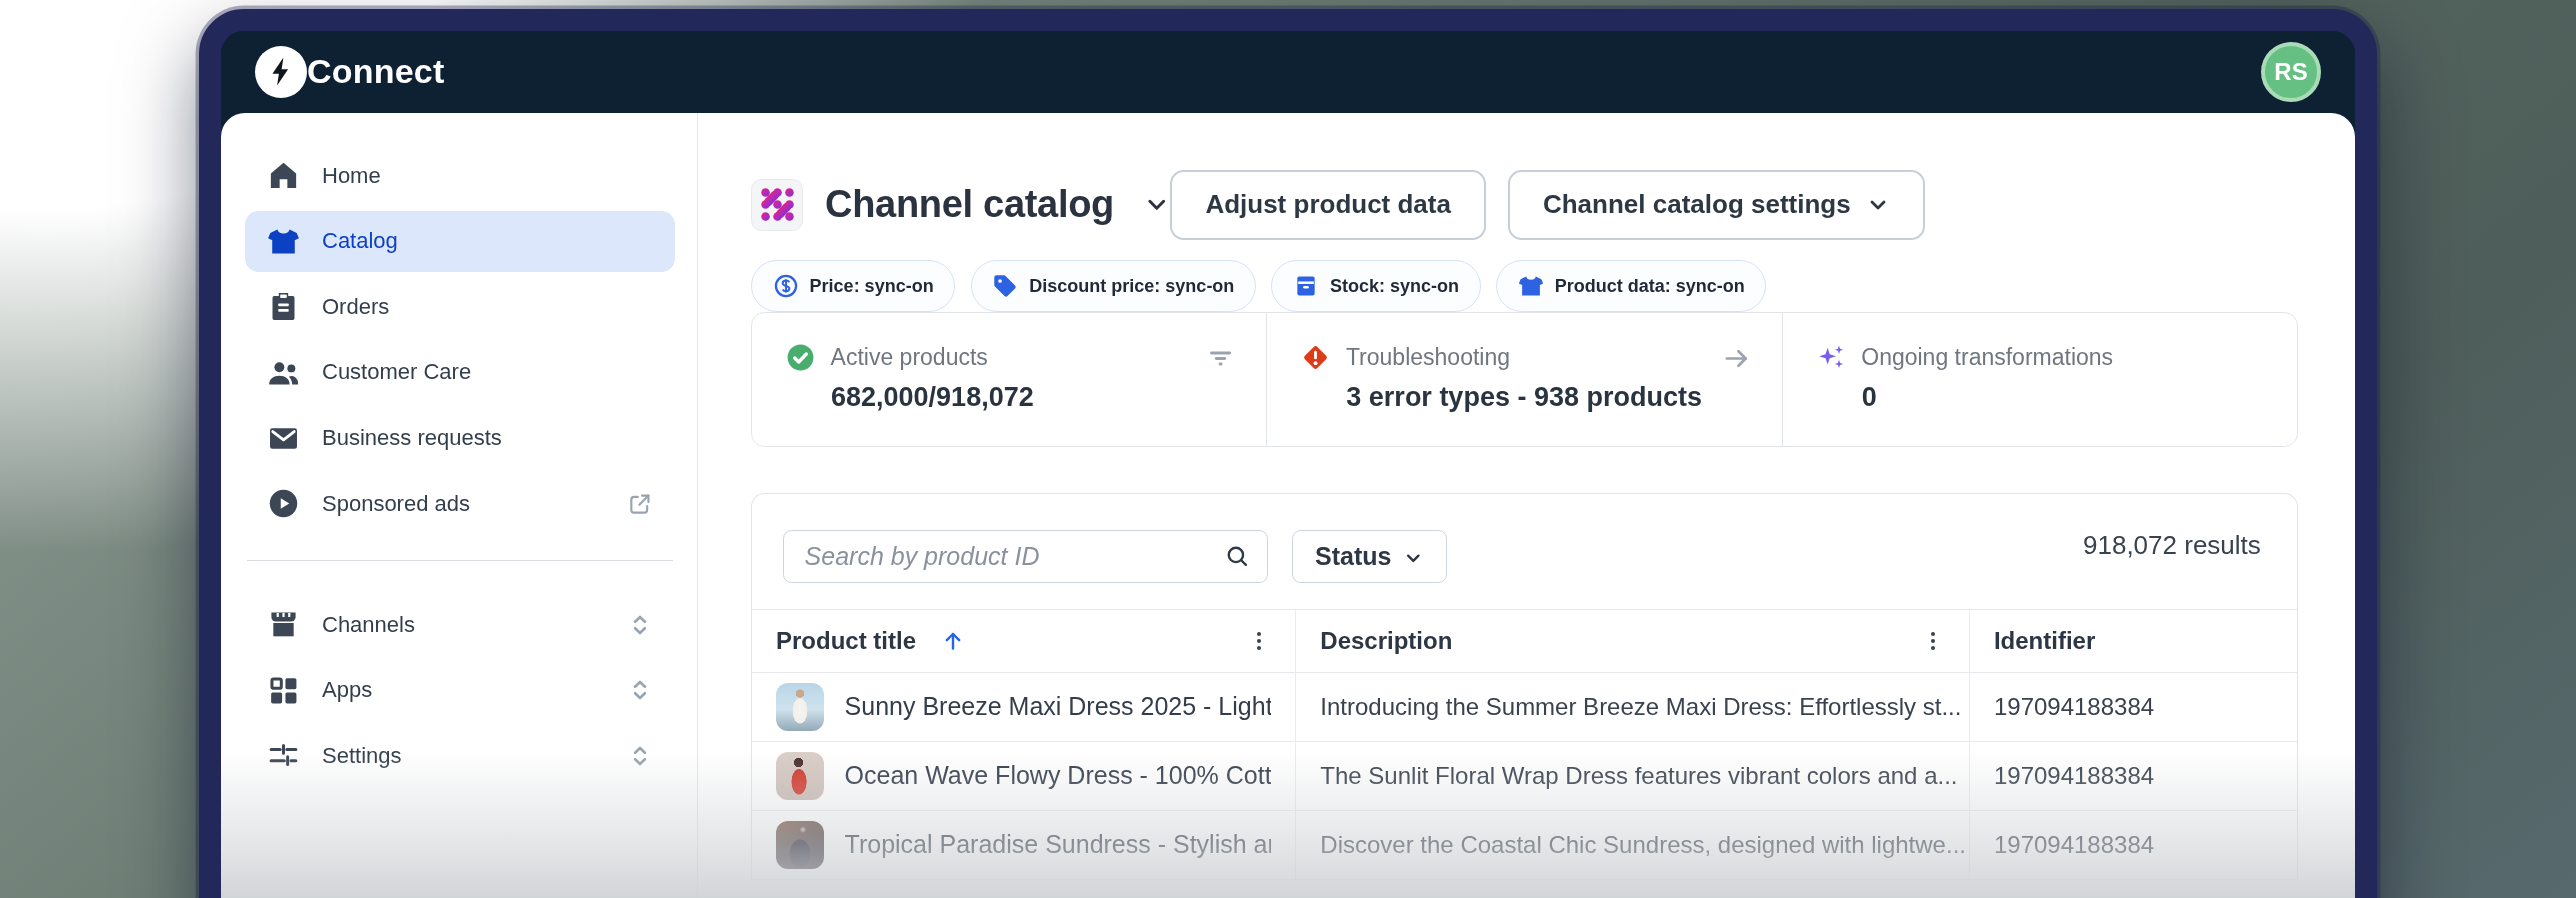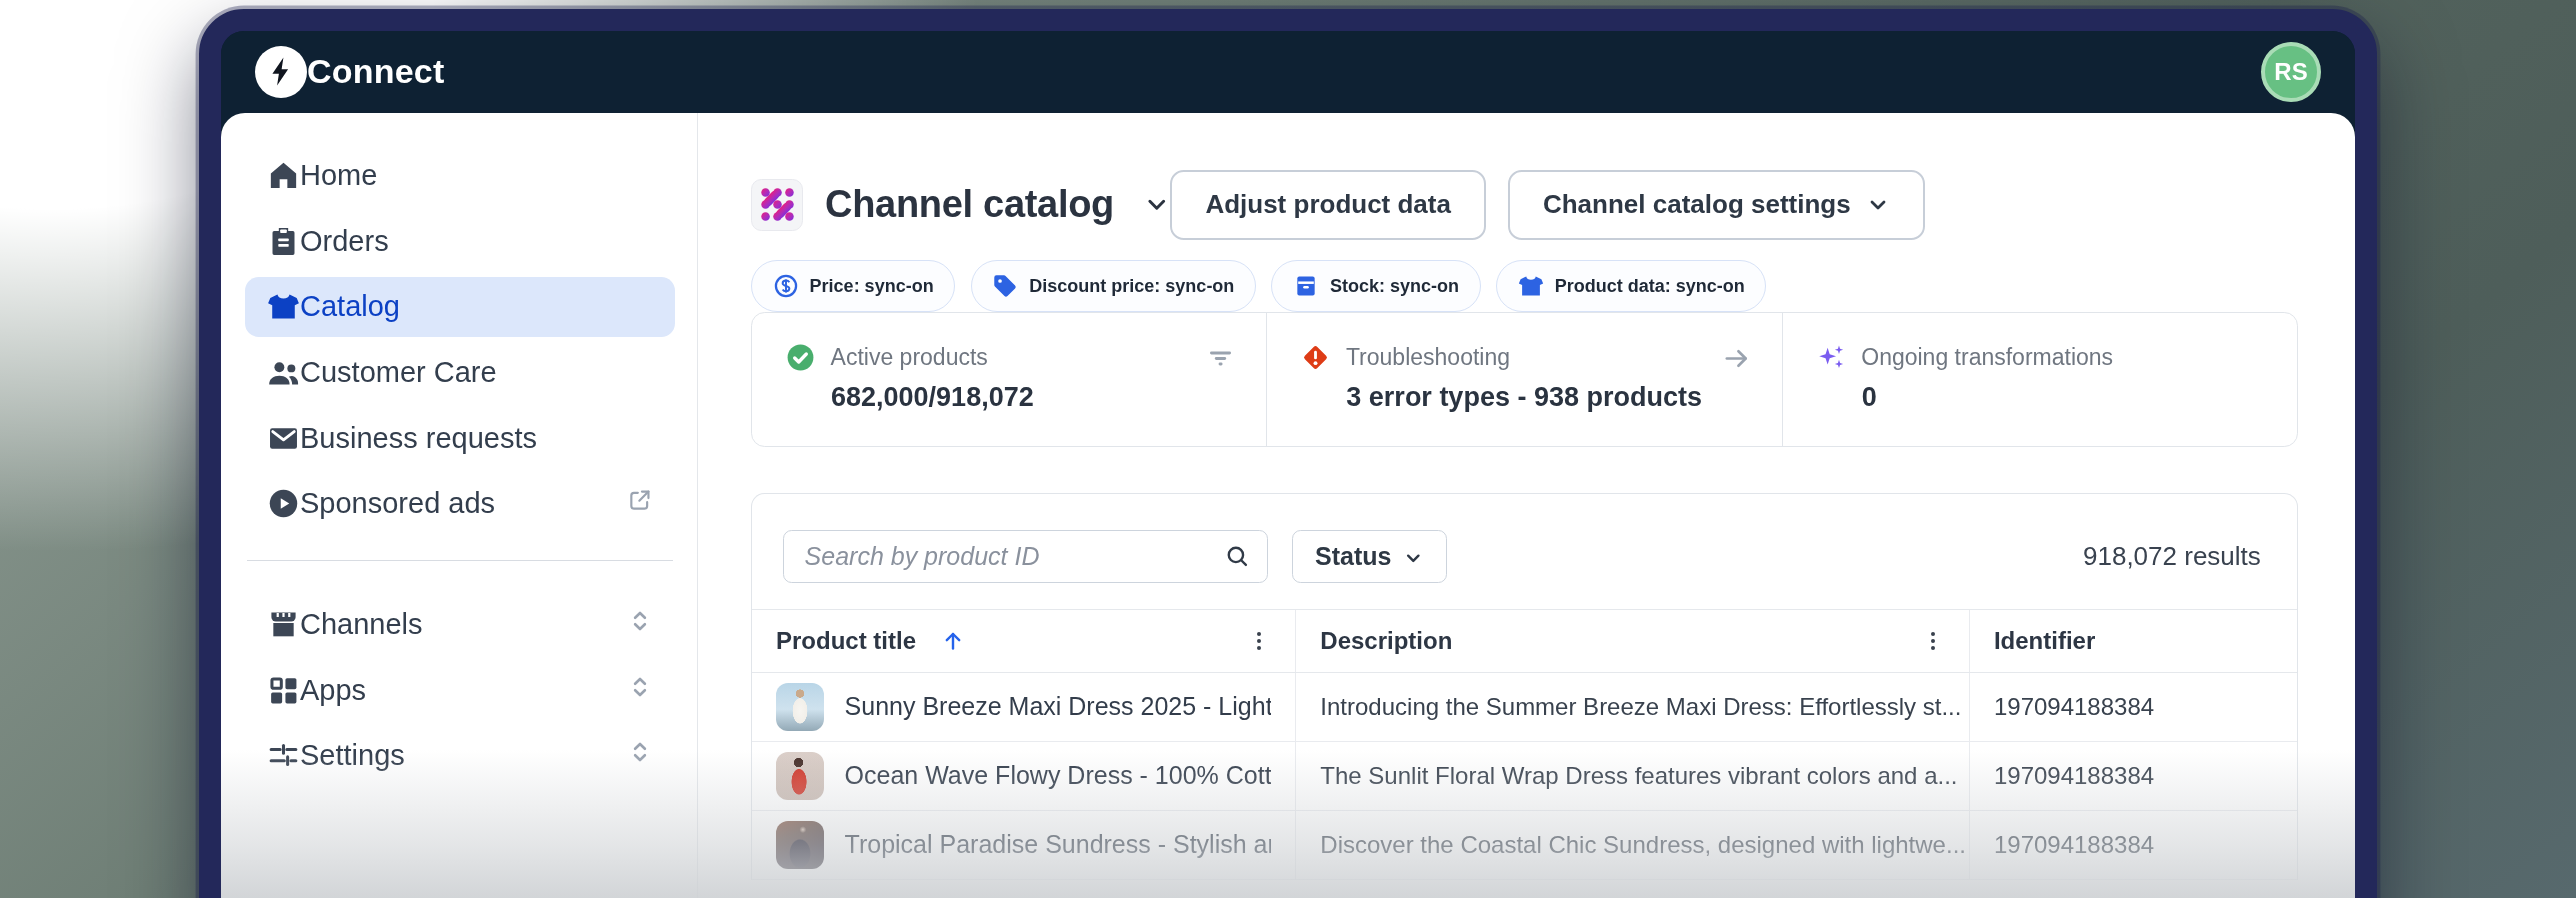--- a/index.html
+++ b/index.html
@@ -24,22 +24,22 @@
   .logo-circle{ width:52px; height:52px; border-radius:50%; background:#ffffff; display:flex; align-items:center; justify-content:center; }
   .logo-circle svg{ width:33px; height:33px; }
   .app-name{ color:#ffffff; font-size:34px; font-weight:700; letter-spacing:0.2px; }
   .avatar{ margin-left:auto; width:60px; height:60px; border-radius:50%; background:#67c083; border:4.3px solid #a9dcb6; color:#ffffff; font-size:24px; font-weight:600; display:flex; align-items:center; justify-content:center; }
 
   
   .app-body{ height:calc(100% - 82px); background:#ffffff; border-radius:24px 24px 0 0; display:flex; overflow:hidden; }
 
   
   .sidebar{ width:477px; border-right:1.7px solid #e4e7eb; padding:33px 22px 0 24px; flex-shrink:0; }
-  .sb-item{ display:flex; padding:13.7px 22px; border-radius:13.7px; margin-bottom:5.2px;
-            font-size:29px; font-weight:500; color:#333e4d; cursor:pointer; }
+  .sb-item{ display:flex; align-items:center; gap:22px; padding:13.7px 22px; border-radius:13.7px; margin-bottom:5.2px;
+            font-size:22px; font-weight:500; color:#333e4d; cursor:pointer; }
   .sb-item .sb-ic{ width:33px; height:33px; color:#3c4655; flex-shrink:0; }
   .sb-item .sb-ic svg{ width:100%; height:100%; fill:currentColor; }
   .sb-item.active{ background:#dce7fb; color:#0c41c4; }
   .sb-item.active .sb-ic{ color:#0c41c4; }
   .sb-right{ margin-left:auto; width:26px; height:26px; color:#9aa3b0; }
   .sb-right svg{ width:100%; height:100%; }
   .sb-divider{ height:1.7px; background:#d8dce2; margin:26px 1.7px 33px; }
 
   
   .main{ flex:1; padding:57px 57px 0 53px; position:relative; min-width:0; }
@@ -70,21 +70,21 @@
   .stat + .stat{ border-left:1.7px solid #e1e5ea; }
   .stat-head{ display:flex; align-items:center; gap:14.6px; font-size:23px; color:#6f7680; }
   .stat-head .s-ic{ width:31px; height:31px; flex-shrink:0; }
   .s-ic svg{ width:100%; height:100%; }
   .stat-value{ margin:8.6px 0 0 46px; font-size:27px; font-weight:700; color:#2a3340; }
   .stat-action{ position:absolute; top:31px; right:31px; width:29px; height:29px; color:#9aa3af; cursor:pointer; }
   .stat-action svg{ width:100%; height:100%; }
 
   
   .table-card{ margin-top:46px; background:#ffffff; border:1.7px solid #e1e5ea; border-bottom:none; border-radius:13.7px 13.7px 0 0; overflow:hidden; }
-  .toolbar{ display:flex; align-items:center; padding:36px 31px 26px; }
+  .toolbar{ display:flex; padding:36px 31px 26px; }
   .searchbox{ width:485px; height:53px; border:1.7px solid #cdd4dd; border-radius:8.6px; display:flex; align-items:center; padding:0 17px 0 20.6px; background:#fff; }
   .searchbox input{ flex:1; border:none; outline:none; font-size:25px; color:#333d4b; background:transparent; font-family:"Liberation Sans", sans-serif; min-width:0; }
   .searchbox input::placeholder{ font-style:italic; color:#8a919d; }
   .search-ic{ width:26px; height:26px; color:#303a47; flex-shrink:0; cursor:pointer; }
   .search-ic svg{ width:100%; height:100%; }
   .status-btn{ margin-left:24px; height:53px; padding:0 22px; border:1.7px solid #cdd4dd; border-radius:8.6px; background:#fff;
                display:flex; align-items:center; gap:12px; font-size:25px; font-weight:600; color:#2e3844; cursor:pointer; }
   .status-btn .btn-chev{ width:20.6px; height:20.6px; }
   .results{ margin-left:auto; font-size:26px; color:#39424f; padding-right:5.2px; }
 
@@ -138,34 +138,34 @@
 
   <div class="app-body">
 
     <div class="sidebar">
       <div class="sb-item">
         <span class="sb-ic"><svg viewBox="0 0 24 24">
               <path d="M12 2.8 2.8 10.6V21h6.4v-6.2h5.6V21h6.4V10.6Z"></path>
             </svg></span>
         <span>Home</span>
       </div>
+      <div class="sb-item active">
+        <span class="sb-ic"><svg viewBox="0 0 24 24">
+              <path d="M7.6 3.2 2.4 5.8.8 9.6l3 1.5v9.7h16.4v-9.7l3-1.5-1.6-3.8-5.2-2.6c-.4 1.9-2.1 3-4.4 3s-4-1.1-4.4-3Z"></path>
+            </svg></span>
+        <span>Catalog</span>
+      </div>
       <div class="sb-item">
         <span class="sb-ic"><svg viewBox="0 0 24 24">
               <path d="M8.6 2.2h6.8v2.2h3.4a1.2 1.2 0 0 1 1.2 1.2v15a1.2 1.2 0 0 1-1.2 1.2H5.2A1.2 1.2 0 0 1 4 20.6v-15a1.2 1.2 0 0 1 1.2-1.2h3.4Z"></path>
               <rect x="9.6" y="3.2" width="4.8" height="2.6" rx=".6" fill="#fff"></rect>
               <rect x="8.2" y="9.8" width="7.6" height="2" rx=".5" fill="#fff"></rect>
               <rect x="8.2" y="13.8" width="7.6" height="2" rx=".5" fill="#fff"></rect>
             </svg></span>
         <span>Orders</span>
-      </div>
-      <div class="sb-item active">
-        <span class="sb-ic"><svg viewBox="0 0 24 24">
-              <path d="M7.6 3.2 2.4 5.8.8 9.6l3 1.5v9.7h16.4v-9.7l3-1.5-1.6-3.8-5.2-2.6c-.4 1.9-2.1 3-4.4 3s-4-1.1-4.4-3Z"></path>
-            </svg></span>
-        <span>Catalog</span>
       </div>
       <div class="sb-item">
         <span class="sb-ic"><svg viewBox="0 0 24 24">
               <circle cx="9" cy="8.2" r="3.6"></circle>
               <path d="M1.6 20.4c0-3.6 3.2-6 7.4-6s7.4 2.4 7.4 6v.4H1.6Z"></path>
               <circle cx="17.7" cy="9" r="2.9"></circle>
               <path d="M18.1 14.6c2.7.5 4.5 2.4 4.5 5.3v.9h-4.3c0-2.4-.9-4.3-2.4-5.7.7-.3 1.4-.5 2.2-.5Z"></path>
             </svg></span>
         <span>Customer Care</span>
       </div>

